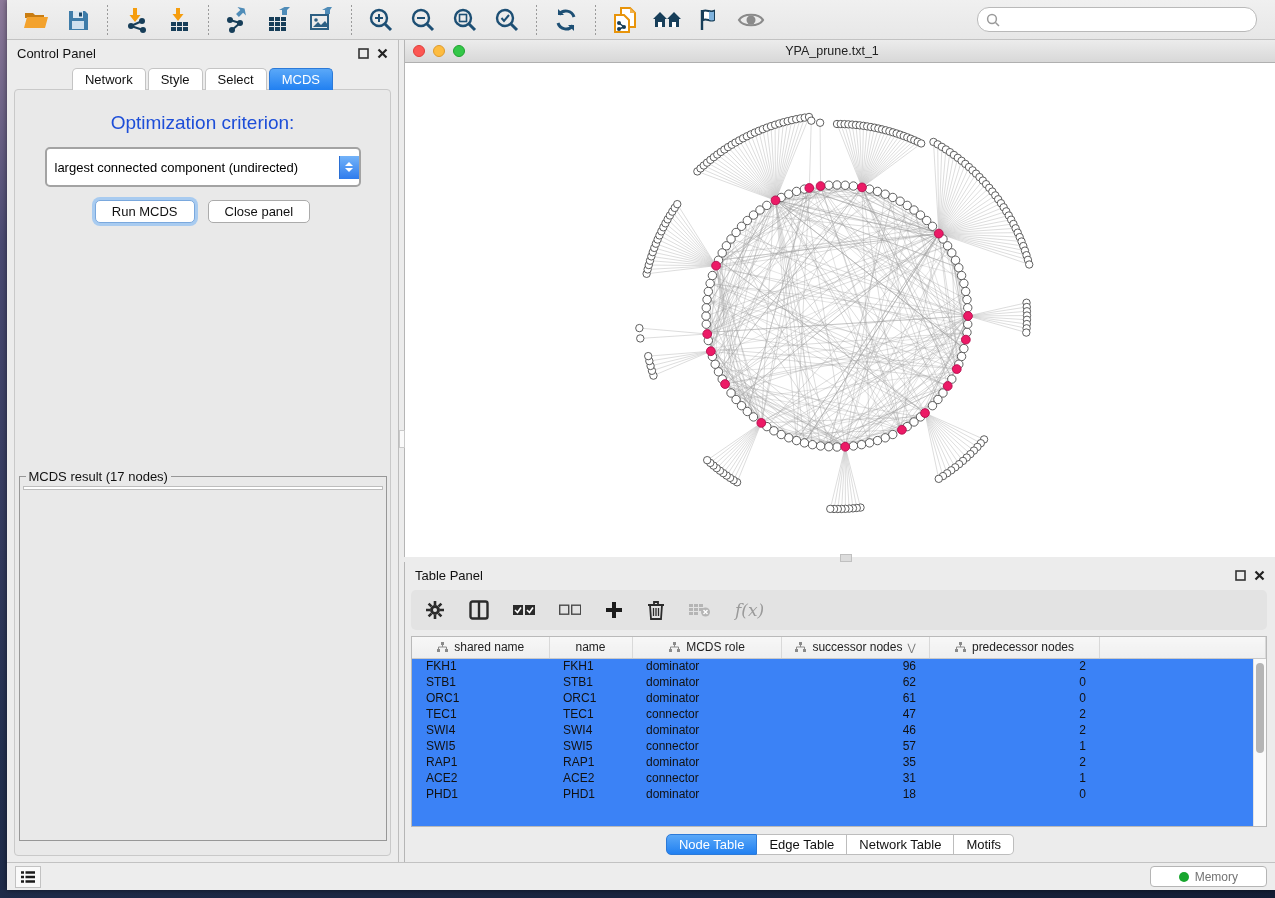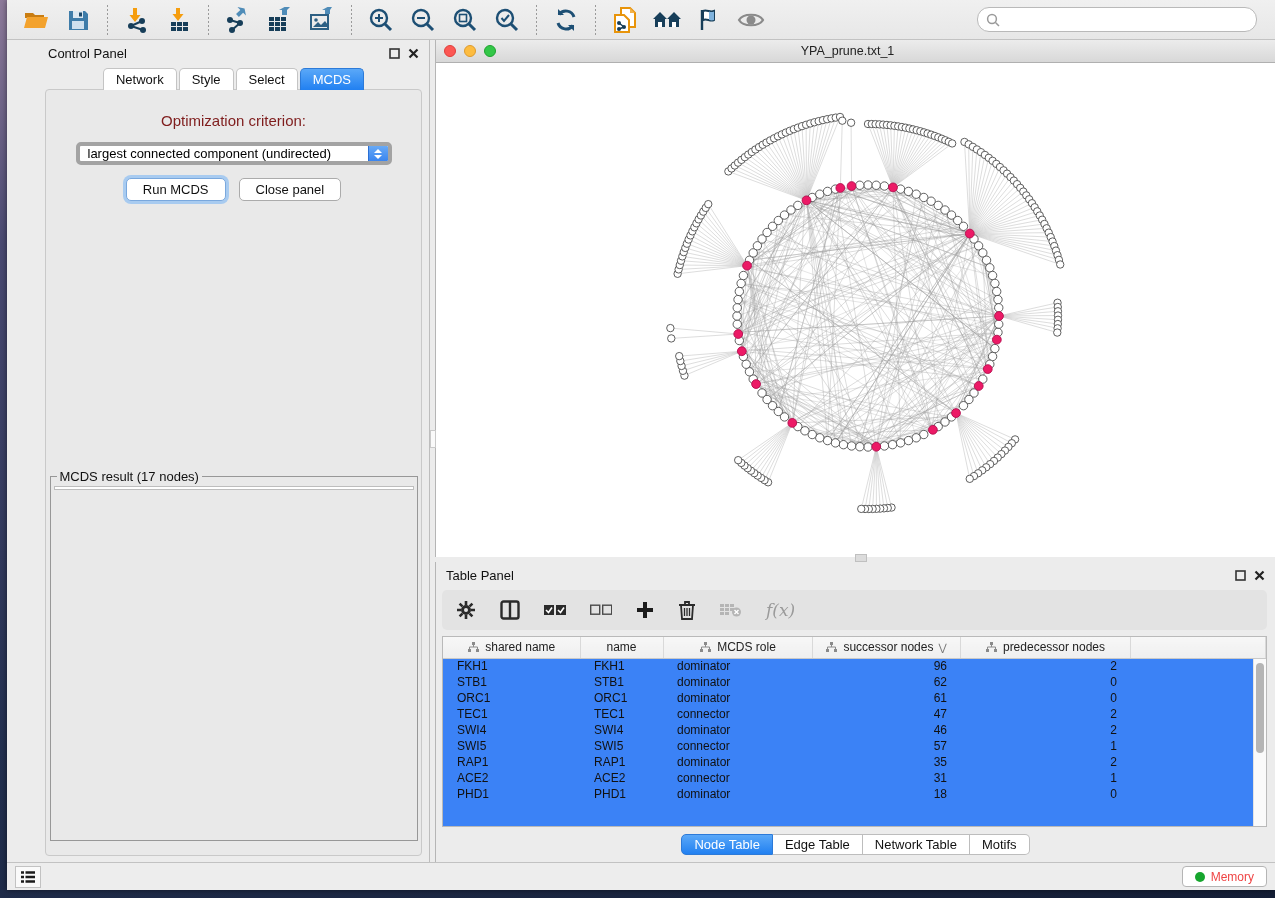--- a/index.html
+++ b/index.html
@@ -12,33 +12,33 @@
   .toolbar { height:40px; flex:0 0 40px; background:linear-gradient(#f0f0f0,#e7e7e7);
     border-bottom:1px solid #c2c2c2; display:flex; align-items:center; padding:0 10px; gap:4px; }
   .tb-btn { width:38px; height:32px; display:flex; align-items:center; justify-content:center;
     border:none; background:transparent; border-radius:4px; cursor:pointer; }
   .tb-sep { width:1px; height:30px; margin:0 6px; background-image:linear-gradient(#9a9a9a 40%,transparent 0);
     background-size:1px 4px; }
   .search-box { margin-left:auto; margin-right:8px; width:280px; height:25px; background:#fff;
     border:1px solid #b9b9b9; border-radius:12px; display:flex; align-items:center; padding:0 8px; gap:5px; }
   .search-box input { border:none; outline:none; flex:1; font-size:12px; background:transparent; }
   
-  .main { flex:1; display:flex; min-height:0;margin-left:31px; }
+  .main { flex:1; display:flex; min-height:0; }
   
   .control-panel { width:391px; flex:0 0 391px; display:flex; flex-direction:column; background:#ececec; }
   .panel-titlebar { height:26px; display:flex; align-items:center; padding:0 10px; font-size:13px; color:#111; }
   .panel-titlebar .ticons { margin-left:auto; display:flex; gap:8px; align-items:center; }
   .tab-row { display:flex; justify-content:center; gap:2px; height:22px; margin-top:2px; position:relative; z-index:2; }
   .tab { min-width:52px; padding:0 12px; height:22px; font-size:13px; display:flex; align-items:center; justify-content:center;
     background:#fff; border:1px solid #c4c4c4; border-bottom:none; border-radius:5px 5px 0 0; cursor:pointer; color:#111; }
   .tab.active { background:linear-gradient(#5aa8f8,#2180f1); color:#fff; border-color:#2c7ad8; }
   .cp-content { flex:1; margin:0 7px 6px 7px; background:#e9e9e9; border:1px solid #c9c9c9; border-radius:4px;
     margin-top:-1px; display:flex; flex-direction:column; align-items:center; padding:22px 8px 14px 8px; min-height:0; }
-  .opt-label { font-size:15px; color:#7f1d1d; margin-bottom:13px; }
-  .dropdown { width:316px; height:23px; background:#fff; border:4px solid #a3a3a3; border-radius:5px;
+  .opt-label { font-size:19px; color:#1d4ed8; margin-bottom:13px; }
+  .dropdown { width:316px; height:40px; background:#fff; border:2px solid #a3a3a3; border-radius:5px;
     display:flex; align-items:center; font-size:13px; cursor:pointer; position:relative; overflow:hidden; }
   .dropdown .dd-text { flex:1; padding:0 8px; white-space:nowrap; }
   .dd-spin { width:20px; height:23px; background:linear-gradient(#73b3f9,#2f7ced); display:flex; flex-direction:column;
     align-items:center; justify-content:center; gap:2px; border-left:1px solid #2a6fd4; }
   .dd-spin i { width:0; height:0; border-left:4px solid transparent; border-right:4px solid transparent; }
   .dd-up { border-bottom:4px solid #fff; } .dd-down { border-top:4px solid #fff; }
   .btn-row { display:flex; gap:13px; margin-top:13px; }
   .aq-btn { height:23px; padding:0 16px; font-size:13px; background:#fff; border:1px solid #ababab;
     border-radius:5px; cursor:pointer; color:#111; }
   .aq-btn.focused { box-shadow:0 0 0 3px #a8cbf0; border-color:#7aa8dd; }
@@ -87,22 +87,22 @@
   .ttab { height:21px; padding:0 12px; font-size:13px; display:flex; align-items:center; background:#fff;
     border:1px solid #bdbdbd; border-left:none; cursor:pointer; color:#111; }
   .ttab:first-child { border-left:1px solid #bdbdbd; border-radius:5px 0 0 5px; }
   .ttab:last-child { border-radius:0 5px 5px 0; }
   .ttab.active { background:linear-gradient(#5aa8f8,#2180f1); color:#fff; border-color:#2c7ad8; }
   
   .status-bar { height:28px; flex:0 0 28px; background:#ededed; border-top:1px solid #c2c2c2;
     display:flex; align-items:center; padding:0 8px; }
   .list-btn { width:26px; height:22px; background:#fafafa; border:1px solid #c2c2c2; display:flex;
     align-items:center; justify-content:center; cursor:pointer; }
-  .mem-btn { margin-left:auto; height:21px; padding:0 12px; background:#fff; border:1px solid #b5b5b5;
-    border-radius:4px; font-size:12px; display:flex; align-items:center; gap:6px; cursor:pointer; color:#ef4444; }
+  .mem-btn { margin-left:auto; height:21px; padding:0 28px; background:#fff; border:1px solid #b5b5b5;
+    border-radius:4px; font-size:12px; display:flex; align-items:center; gap:6px; cursor:pointer; color:#737373; }
   .mem-dot { width:10px; height:10px; border-radius:50%; background:#17a62e; display:inline-block; }
 </style>
 </head>
 <body>
 
 <div class="screen">
   <div class="app">
 
     <div class="toolbar">
       <button class="tb-btn">

